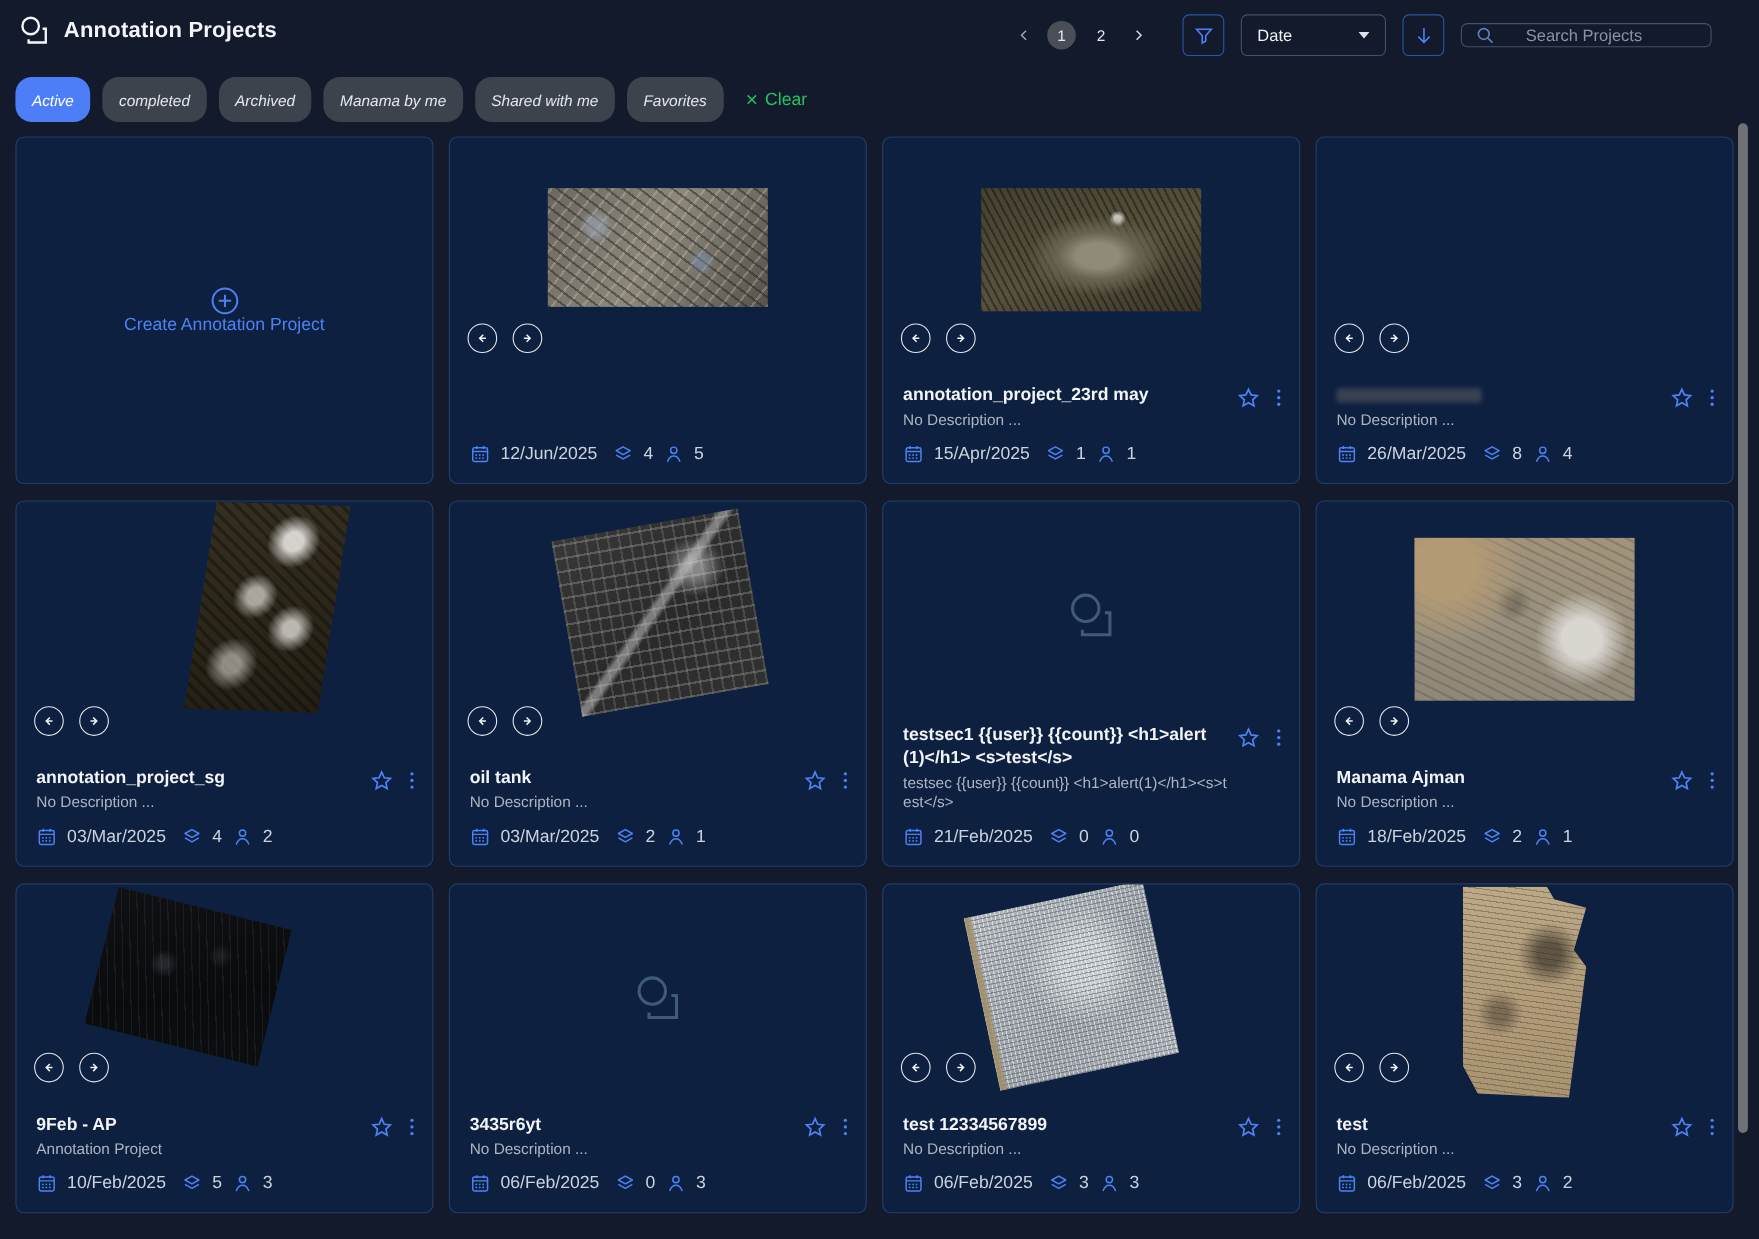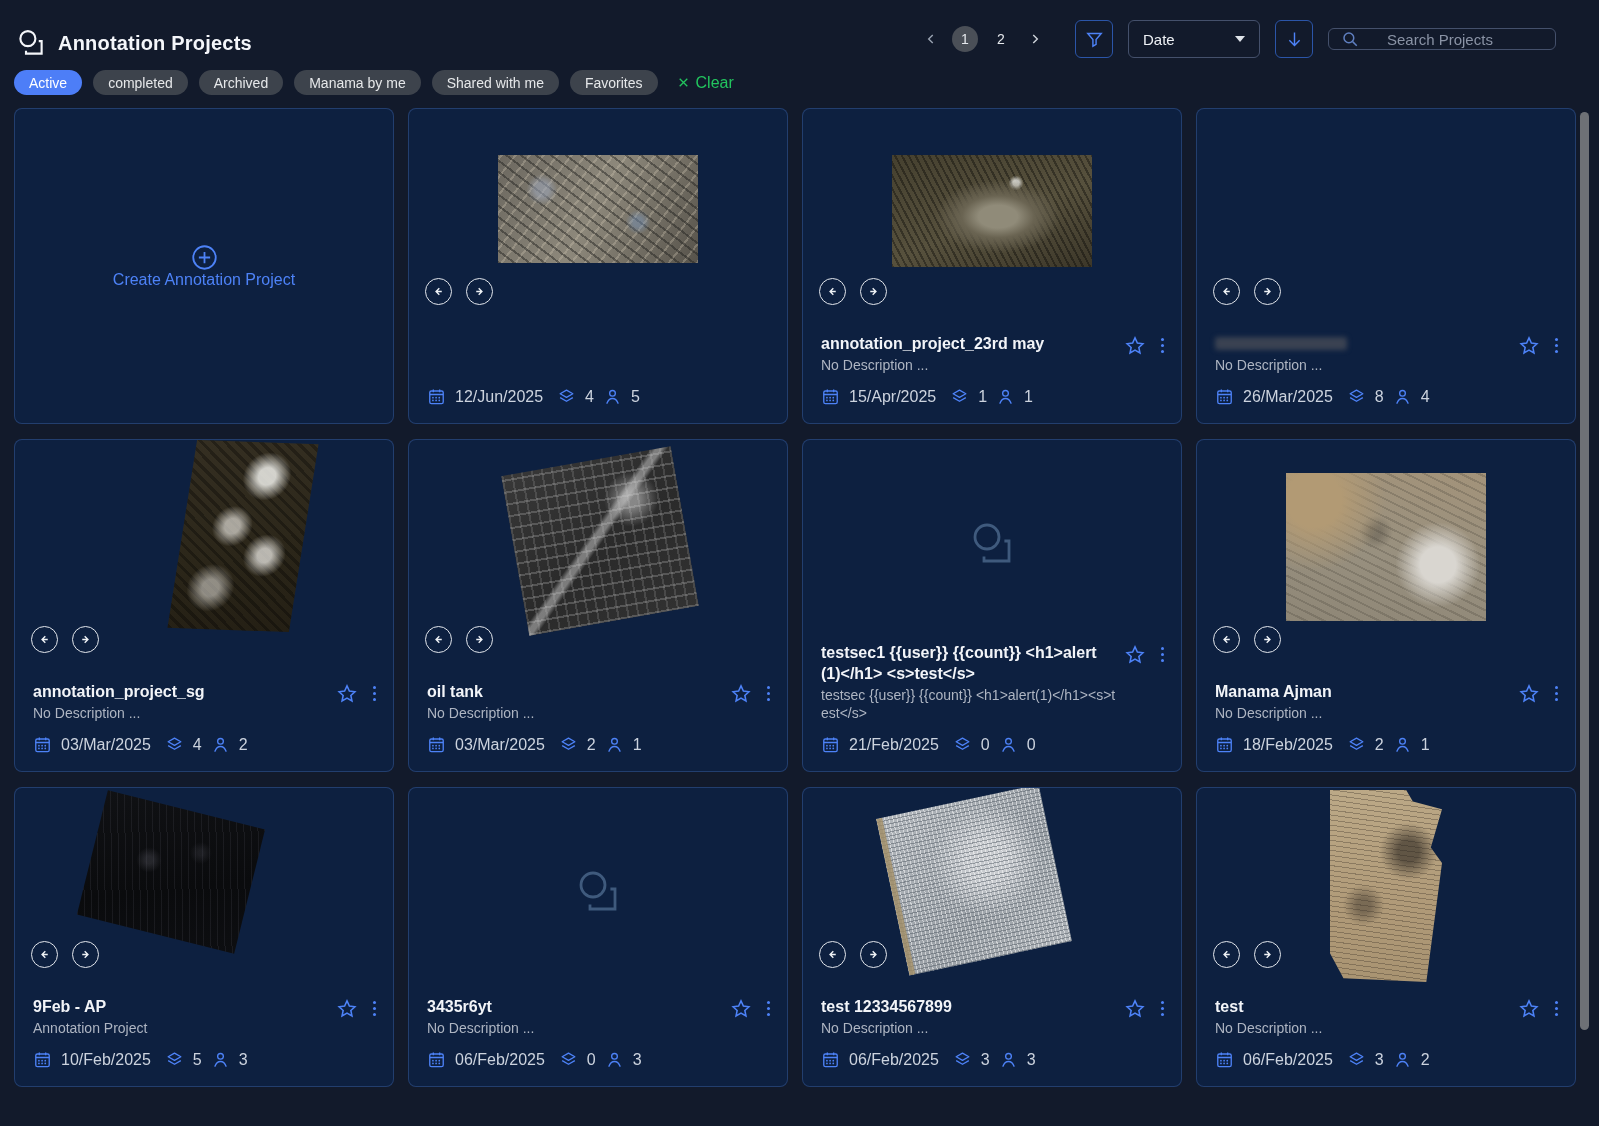--- a/index.html
+++ b/index.html
@@ -6,21 +6,21 @@
   html,body { width:1599px; height:1126px; overflow:hidden; }
   body {
     background:#121a2b;
     font-family:"Liberation Sans", sans-serif;
     color:#eef1f5;
     position:relative;
   }
 
   
   .header {
-    display:flex; align-items:flex-end; justify-content:space-between;
+    display:flex; align-items:flex-start; justify-content:space-between;
     padding:13px 43px 0 16px; height:58px;
   }
   .header-left { display:flex; align-items:center; gap:12px; }
   .logo-icon { width:30px; height:30px; color:#f4f6fa; }
   .page-title { font-size:20px; font-weight:bold; letter-spacing:.2px; color:#f4f6fa; }
 
   .header-right { display:flex; align-items:center; gap:15px; }
   .pagination { display:flex; align-items:center; gap:10px; margin-right:14px; }
   .pg-chev { width:22px; height:22px; color:#9aa3b2; cursor:pointer; display:flex; align-items:center; justify-content:center; }
   .pg-chev svg { width:14px; height:14px; }
@@ -44,23 +44,24 @@
   .search-box svg { width:18px; height:18px; color:#5f7fc0; flex:none; }
   .search-box input {
     background:transparent; border:none; outline:none; color:#e8ecf2;
     font-size:15px; width:100%; font-family:"Liberation Sans", sans-serif;
   }
   .search-box input::placeholder { color:#8a93a5; }
 
   
   .chips-row { display:flex; align-items:center; gap:11px; padding:12px 0 0 14px; }
   .chip {
-    height:25px; border-radius:15px; padding:0 15px; font-size:14px;
+    height:41px; border-radius:15px; padding:0 15px; font-size:14px;
     background:#3d434c; color:#e6e8ea; display:flex; align-items:center; cursor:pointer; border:none;
     font-family:"Liberation Sans", sans-serif;
+    font-style:italic;
   }
   .chip.active { background:#4d7ef7; color:#fff; }
   .clear-btn { display:flex; align-items:center; gap:6px; color:#22c55e; font-size:16px; cursor:pointer; margin-left:8px; }
   .clear-btn svg { width:13px; height:13px; }
 
   
   .grid {
     display:grid; grid-template-columns:repeat(4,1fr);
     grid-template-rows:316px 333px 300px;
     gap:15px 14px; margin:13px 23px 0 14px;

